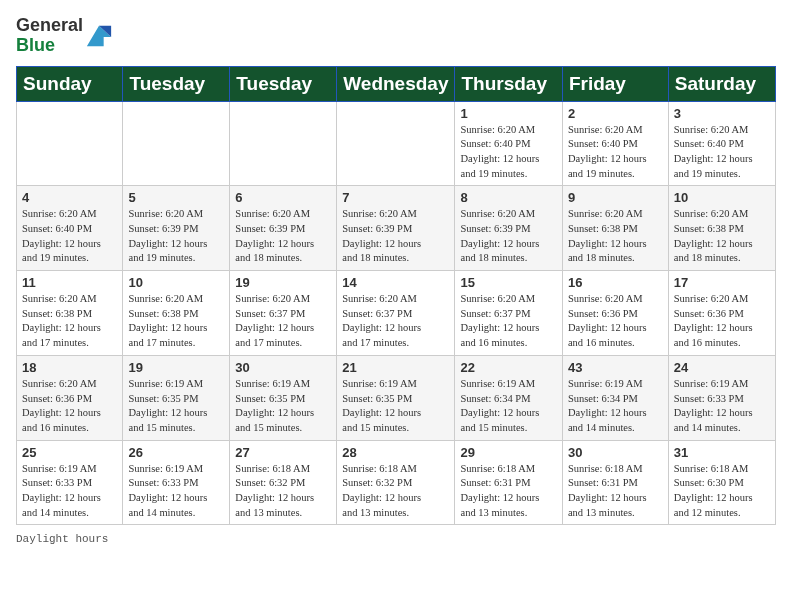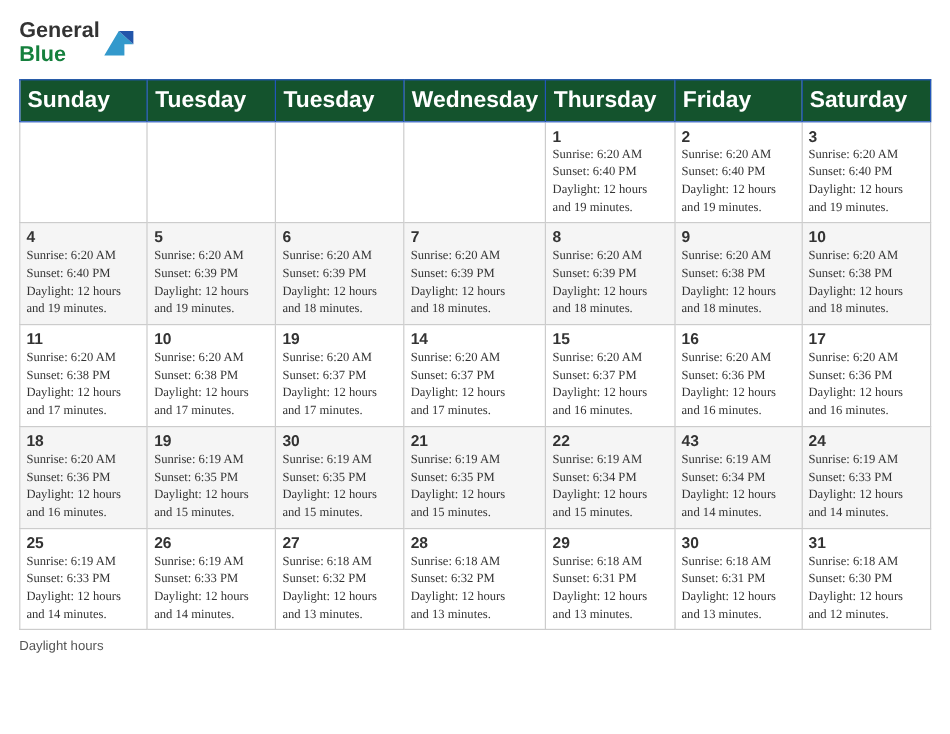--- a/index.html
+++ b/index.html
@@ -79,20 +79,21 @@
       font-size: 10.5px;
       color: #333;
       line-height: 1.4;
       font-family: Liberation Serif, serif;
     }
     .empty { background: #fff !important; }
     .footer {
       margin-top: 8px;
       font-size: 11px;
       color: #555;
+      font-family: Liberation Mono, monospace;
     }
   </style>
 </head>
 <body>
 
 <div class="header">
   <div class="logo">
     <div>
       <div style="display:flex;align-items:center;">
         <div class="logo-text">

